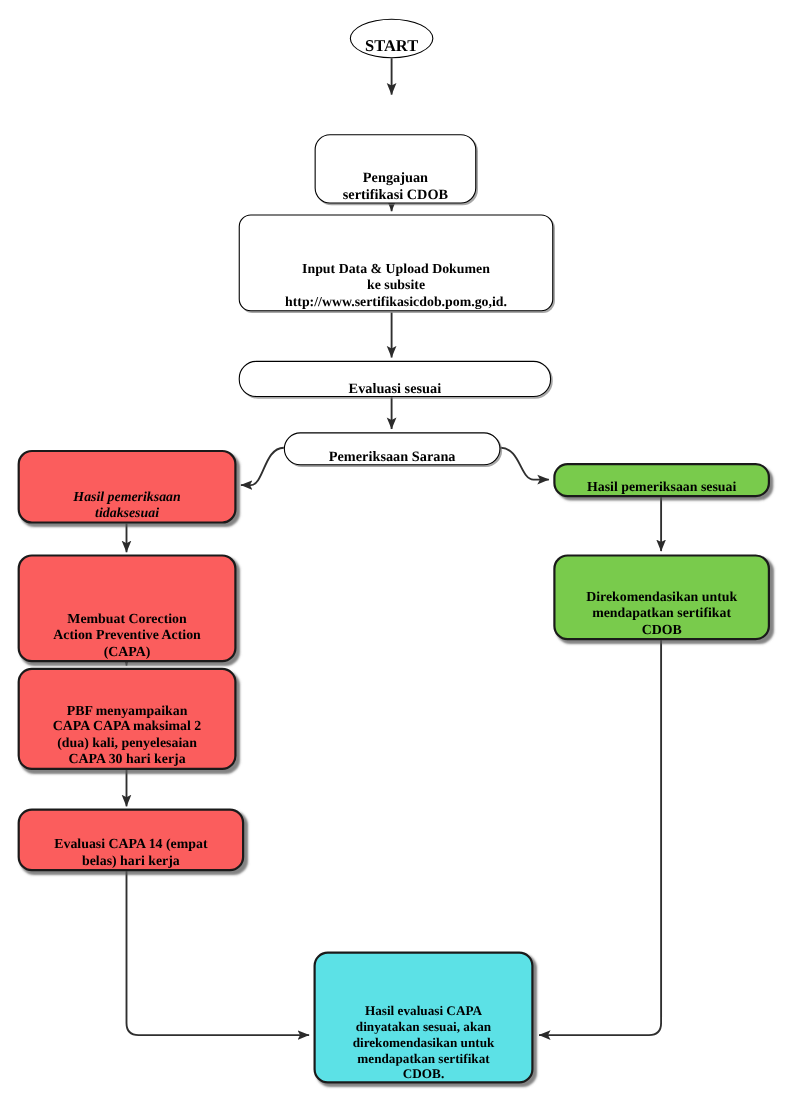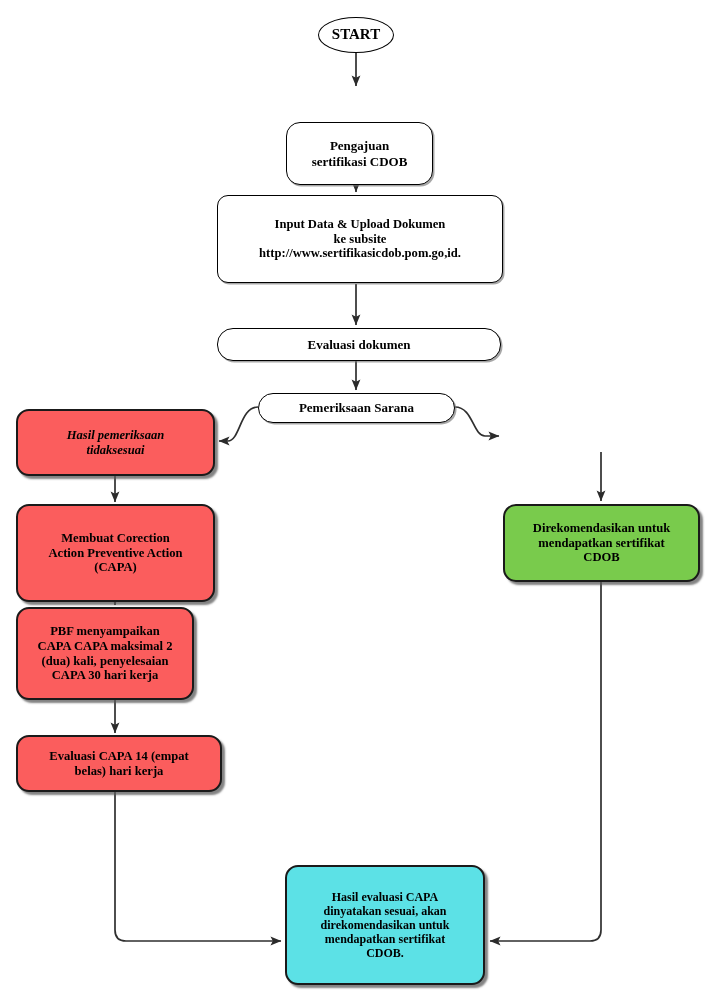--- a/index.html
+++ b/index.html
@@ -19,21 +19,21 @@
     position: absolute;
     left: 0; top: 0;
     width: 719px;
     height: 998px;
     pointer-events: none;
   }
   .node {
     position: absolute;
     box-sizing: border-box;
     display: flex;
-    align-items: center;
+    align-items: flex-end;
     justify-content: center;
     text-align: center;
     font-weight: bold;
     color: #000000;
     line-height: 1.18;
     z-index: 3;
   }
   .node .lbl { display: block; width: 100%; padding: 0 6px; }
 
   
@@ -101,37 +101,40 @@
 
   <div class="node plain" style="left:286px; top:89px; width:147px; height:63px; font-size:13px;margin-top:33px;">
     <span class="lbl">Pengajuan<br>sertifikasi CDOB</span>
   </div>
 
   <div class="node plain" style="left:217px; top:195px; width:286px; height:88px; font-size:12.6px; border-radius:11px;">
     <span class="lbl">Input Data &amp; Upload Dokumen<br>ke subsite<br>http://www.sertifikasicdob.pom.go,id.</span>
   </div>
 
   <div class="node plain" style="left:217px; top:328px; width:284px; height:33px; font-size:13px; border-radius:16px;">
-    <span class="lbl">Evaluasi dokumen</span>
+    <span class="lbl">Evaluasi sesuai</span>
   </div>
 
   <div class="node plain" style="left:258px; top:393px; width:197px; height:30px; font-size:13px; border-radius:15px;">
     <span class="lbl">Pemeriksaan Sarana</span>
   </div>
 
   <div class="node solid" style="left:16px; top:409px; width:199px; height:67px; font-size:12.6px; background:#FB5D5D;font-style:italic;">
     <span class="lbl">Hasil pemeriksaan<br>tidaksesuai</span>
   </div>
 
+  <div class="node solid" style="left:503px; top:421px; width:197px; height:31px; font-size:12.6px; background:#79CB4C;">
+    <span class="lbl">Hasil pemeriksaan sesuai</span>
+  </div>
 
   <div class="node solid" style="left:16px; top:504px; width:199px; height:98px; font-size:12.6px; background:#FB5D5D;">
     <span class="lbl">Membuat Corection<br>Action Preventive Action<br>(CAPA)</span>
   </div>
 
-  <div class="node solid" style="left:16px; top:607px; width:178px; height:93px; font-size:12.6px; background:#FB5D5D;">
+  <div class="node solid" style="left:16px; top:607px; width:199px; height:93px; font-size:12.6px; background:#FB5D5D;">
     <span class="lbl">PBF menyampaikan<br>CAPA CAPA maksimal 2<br>(dua) kali, penyelesaian<br>CAPA 30 hari kerja</span>
   </div>
 
   <div class="node solid" style="left:16px; top:735px; width:206px; height:57px; font-size:12.6px; background:#FB5D5D;">
     <span class="lbl">Evaluasi CAPA 14 (empat<br>belas) hari kerja</span>
   </div>
 
   <div class="node solid" style="left:503px; top:504px; width:197px; height:78px; font-size:12.6px; background:#79CB4C;">
     <span class="lbl">Direkomendasikan untuk<br>mendapatkan sertifikat<br>CDOB</span>
   </div>

